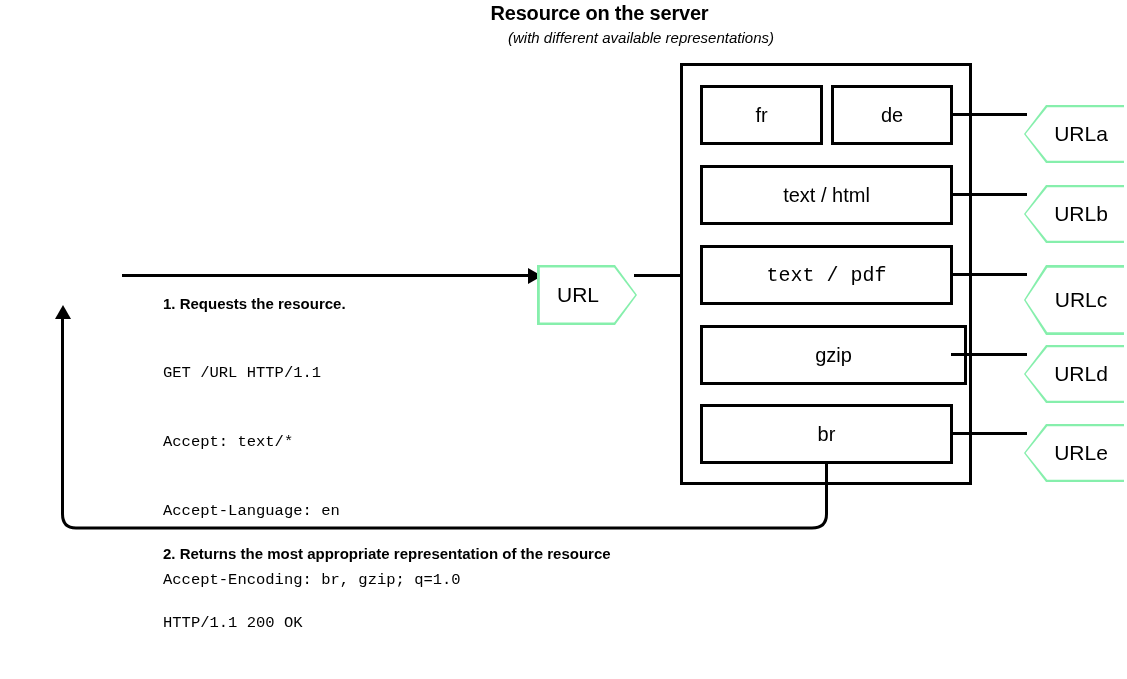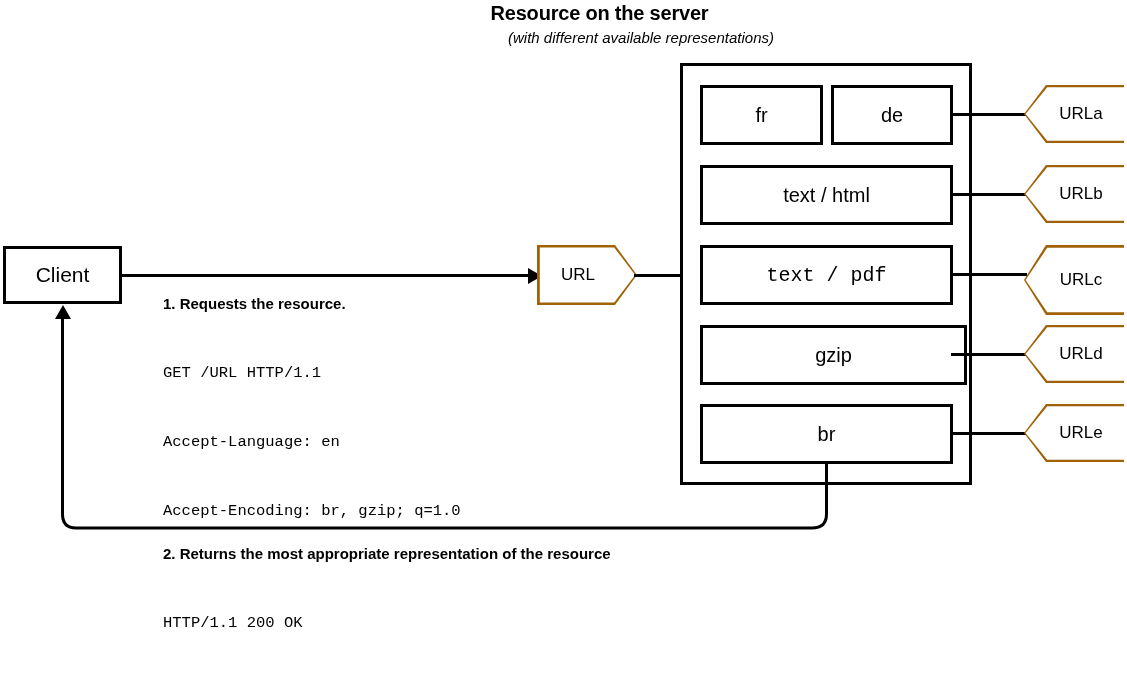--- a/index.html
+++ b/index.html
@@ -70,26 +70,27 @@
     display: flex;
     align-items: center;
     justify-content: center;
     font-size: 20px;
     background: #fff;
   }
 
   
   .tag {
     position: absolute;
-    background: #a16207;
-    display: flex;
-    align-items: center;
-    justify-content: center;
-    font-size: 17px;
+    background: #86efac;
+    display: flex;
+    align-items: center;
+    justify-content: center;
+    font-size: 21px;
     color: #000;
+    margin-top: 20px;
   }
   .tag.left-point {
     
     clip-path: polygon(0% 50%, 22% 0%, 100% 0%, 100% 100%, 22% 100%);
   }
   .tag.left-point .tag-inner {
     clip-path: polygon(1.6% 50%, 23.2% 4%, 100% 4%, 100% 96%, 23.2% 96%);
   }
   .tag.right-point {
     
@@ -165,23 +166,20 @@
   .note-line { white-space: pre; }
 </style>
 </head>
 <body>
 
 <div id="canvas">
 
   <div class="server-title">Resource on the server</div>
   <div class="server-subtitle">(with different available representations)</div>
 
-  <div class="client-box">
-    <span>Client</span>
-  </div>
 
   <div class="hline" style="left:122px; top:274px; width:408px;"></div>
   <div class="arrow-right" style="left:528px; top:268px;"></div>
 
   <div class="tag right-point" style="left:537px; top:245px; width:100px; height:60px;">
     <div class="tag-inner">
       <span>URL</span>
     </div>
   </div>
 
@@ -242,20 +240,21 @@
 
   <svg class="return-path" viewBox="0 0 1127 679">
     <path d="M 826.5 462 L 826.5 514 Q 826.5 528 812 528 L 76 528 Q 62.5 528 62.5 514 L 62.5 318" fill="none" stroke="#000000" stroke-width="3"></path>
   </svg>
   <div class="arrow-up" style="left:55px; top:305px;"></div>
 
   <div class="note-block" style="top:295px;">
     <div class="note-title">1. Requests the resource.</div>
     <div class="note-lines">
       <div class="note-line">GET /URL HTTP/1.1</div>
+      <div class="note-line">Accept: text/*</div>
       <div class="note-line">Accept-Language: en</div>
       <div class="note-line">Accept-Encoding: br, gzip; q=1.0</div>
     </div>
   </div>
 
   <div class="note-block" style="top:545px;">
     <div class="note-title">2. Returns the most appropriate representation of the resource</div>
     <div class="note-lines">
       <div class="note-line">HTTP/1.1 200 OK</div>
       

